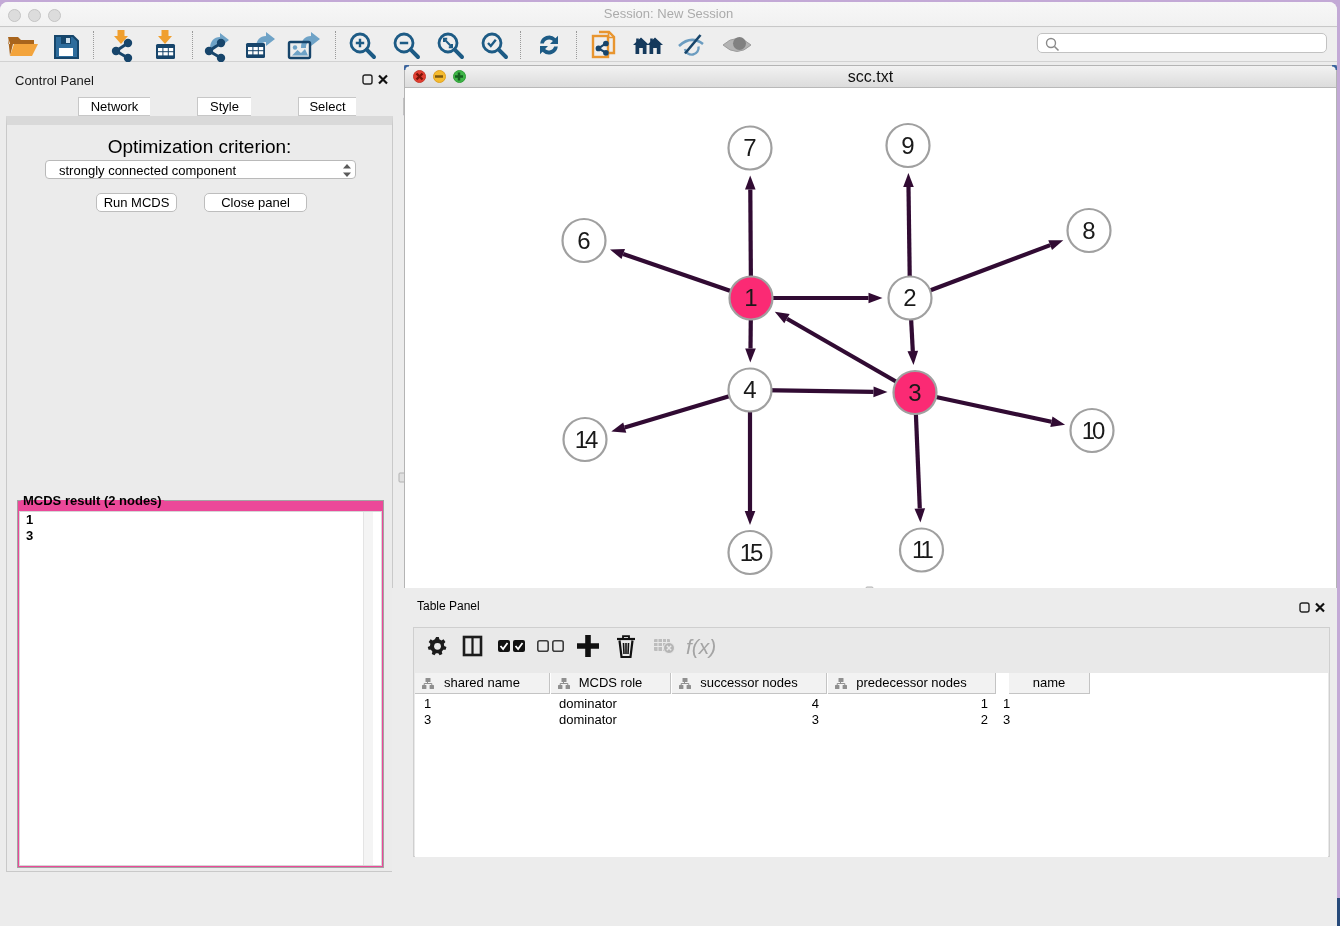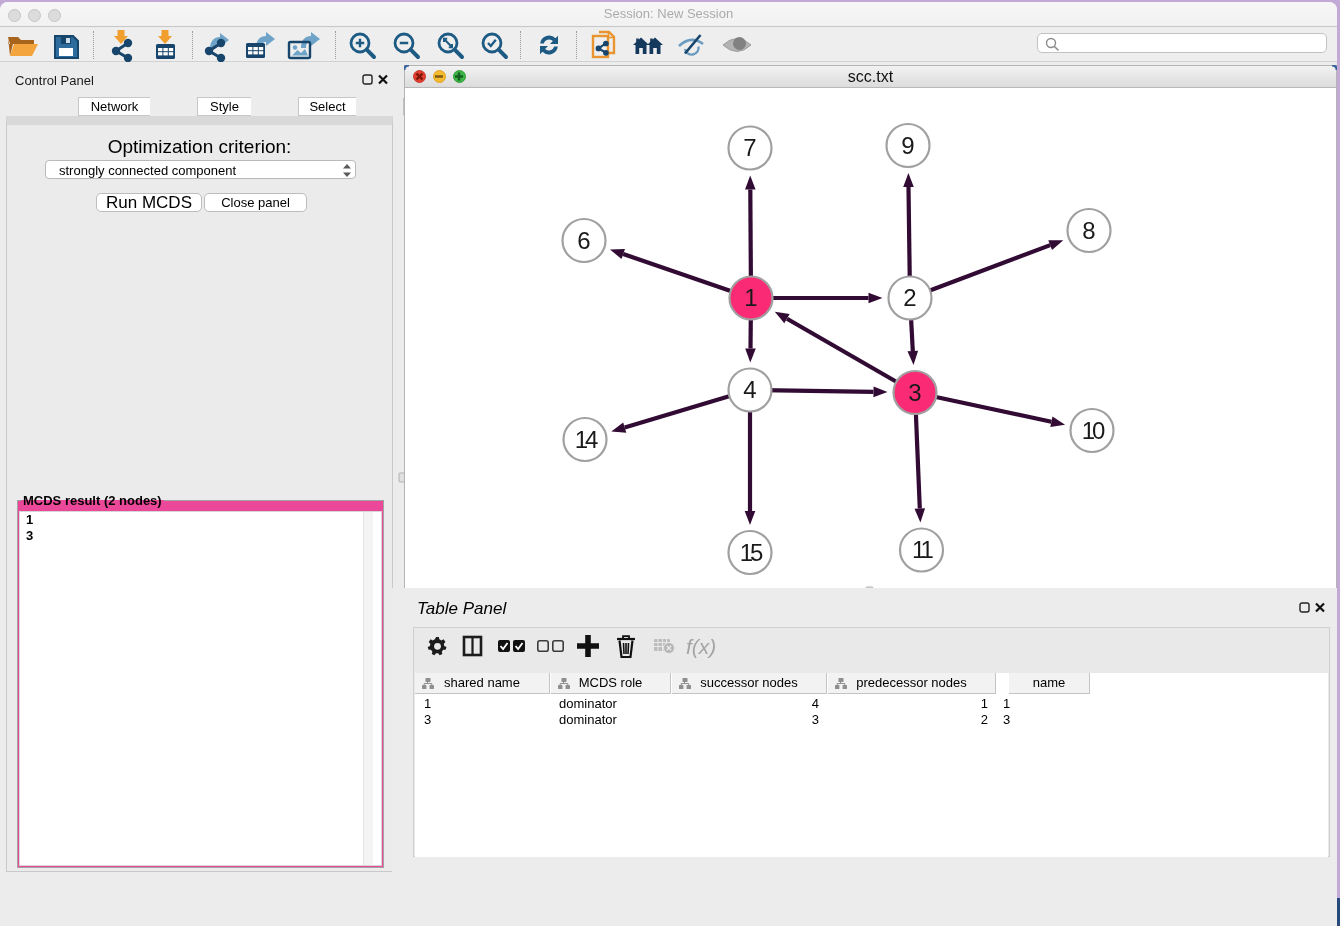--- a/index.html
+++ b/index.html
@@ -211,21 +211,21 @@
     </div>
     <div id="cp-body" style="position:absolute; left:6px; top:54px; width:387px; height:756px; background:#ebebeb; border:1px solid #c9c9c9; border-top:9px solid #d9d9d9;">
       <div style="position:absolute; left:0; top:11px; width:100%; text-align:center; font-size:19px;">Optimization criterion:</div>
       <div id="dropdown" style="position:absolute; left:38px; top:35px; width:311px; height:19px; background:#fff; border:1px solid #b9b9b9; border-radius:4px;">
         <span style="position:absolute; left:13px; top:2px; font-size:13px;">strongly connected component</span>
         <svg width="12" height="15" style="position:absolute; right:2px; top:2px;">
           <path d="M2,5.5 L6,1 L10,5.5 z" fill="#5a5a5a"></path>
           <path d="M2,9.5 L6,14 L10,9.5 z" fill="#5a5a5a"></path>
         </svg>
       </div>
-      <div style="position:absolute; left:89px; top:68px; width:106px; height:19px; background:#fff; border:1px solid #bdbdbd; border-radius:5px; text-align:center; line-height:18px; font-size:17px;">Run MCDS</div>
+      <div style="position:absolute; left:89px; top:68px; width:81px; height:19px; background:#fff; border:1px solid #bdbdbd; border-radius:5px; text-align:center; line-height:18px; font-size:13px;">Run MCDS</div>
       <div style="position:absolute; left:197px; top:68px; width:103px; height:19px; background:#fff; border:1px solid #bdbdbd; border-radius:5px; text-align:center; line-height:18px; font-size:13px;">Close panel</div>
       <fieldset style="position:absolute; left:10px; top:368px; width:367px; height:375px; border:1px solid #a3a3a3; background:#ec4899;font-weight:bold;">
         <legend style="font-size:13px; padding:0 2px; margin-left:3px;">MCDS result (2 nodes)</legend>
         <div style="position:absolute; left:1px; top:3px; right:1px; bottom:1px; background:#fff; border:1px solid #d6d6d6;">
           <div style="position:absolute; left:6px; top:0px; font-size:13px; line-height:16px;">1<br>3</div>
           <div style="position:absolute; right:8px; top:0; width:10px; height:100%; background:#f4f4f4; border-left:1px solid #e4e4e4;"></div>
         </div>
       </fieldset>
     </div>
   </div>
@@ -307,21 +307,21 @@
         <text x="921.5" y="557" letter-spacing="-3">11</text>
         <text x="585" y="446.5" letter-spacing="-3">14</text>
         <text x="750" y="559.5" letter-spacing="-3">15</text>
       </g>
     </svg>
   </div>
   <svg width="10" height="8" style="position:absolute;left:865px;top:584px">
     <rect x="1" y="1" width="7" height="5" rx="1" fill="#e0e0e0" stroke="#b2b2b2"></rect>
   </svg>
   <div id="tablepanel">
-    <div style="position:absolute; left:25px; top:11px; font-size:17px;font-style:italic;">Table Panel</div>
+    <div style="position:absolute; left:25px; top:11px; font-size:12px;">Table Panel</div>
     <svg width="30" height="12" style="position:absolute;left:907px;top:14px">
       <rect x="1" y="1" width="9" height="9" rx="2" fill="none" stroke="#222" stroke-width="1.4"></rect>
       <path d="M17,1.5 L25,9.5 M25,1.5 L17,9.5" stroke="#111" stroke-width="2.2"></path>
     </svg>
     <div style="position:absolute; left:21px; top:39px; width:917px; height:230px; background:#e9e9e9; border:1px solid #cfcfcf;">
 
       <svg width="320" height="36" style="position:absolute;left:5px;top:2px">
         <g transform="translate(8,8)">
           <path d="M9,0 L12,0 L12.6,2.6 L15,3.9 L17.3,2.6 L19.4,5.5 L17.6,7.5 L18,10 L20.5,11 L19.6,14.3 L16.9,14.2 L15.3,16.3 L16,18.9 L13,20.2 L11.4,18 L8.8,18 L7.2,20.2 L4.2,18.9 L4.9,16.3 L3.3,14.2 L0.6,14.3 L-0.3,11 L2.2,10 L2.6,7.5 L0.8,5.5 L2.9,2.6 L5.2,3.9 L7.6,2.6 z" transform="translate(1,-1) scale(0.9)" fill="#1c1c1c"></path>
           <circle cx="10.5" cy="8.3" r="3.4" fill="#e9e9e9"></circle>

